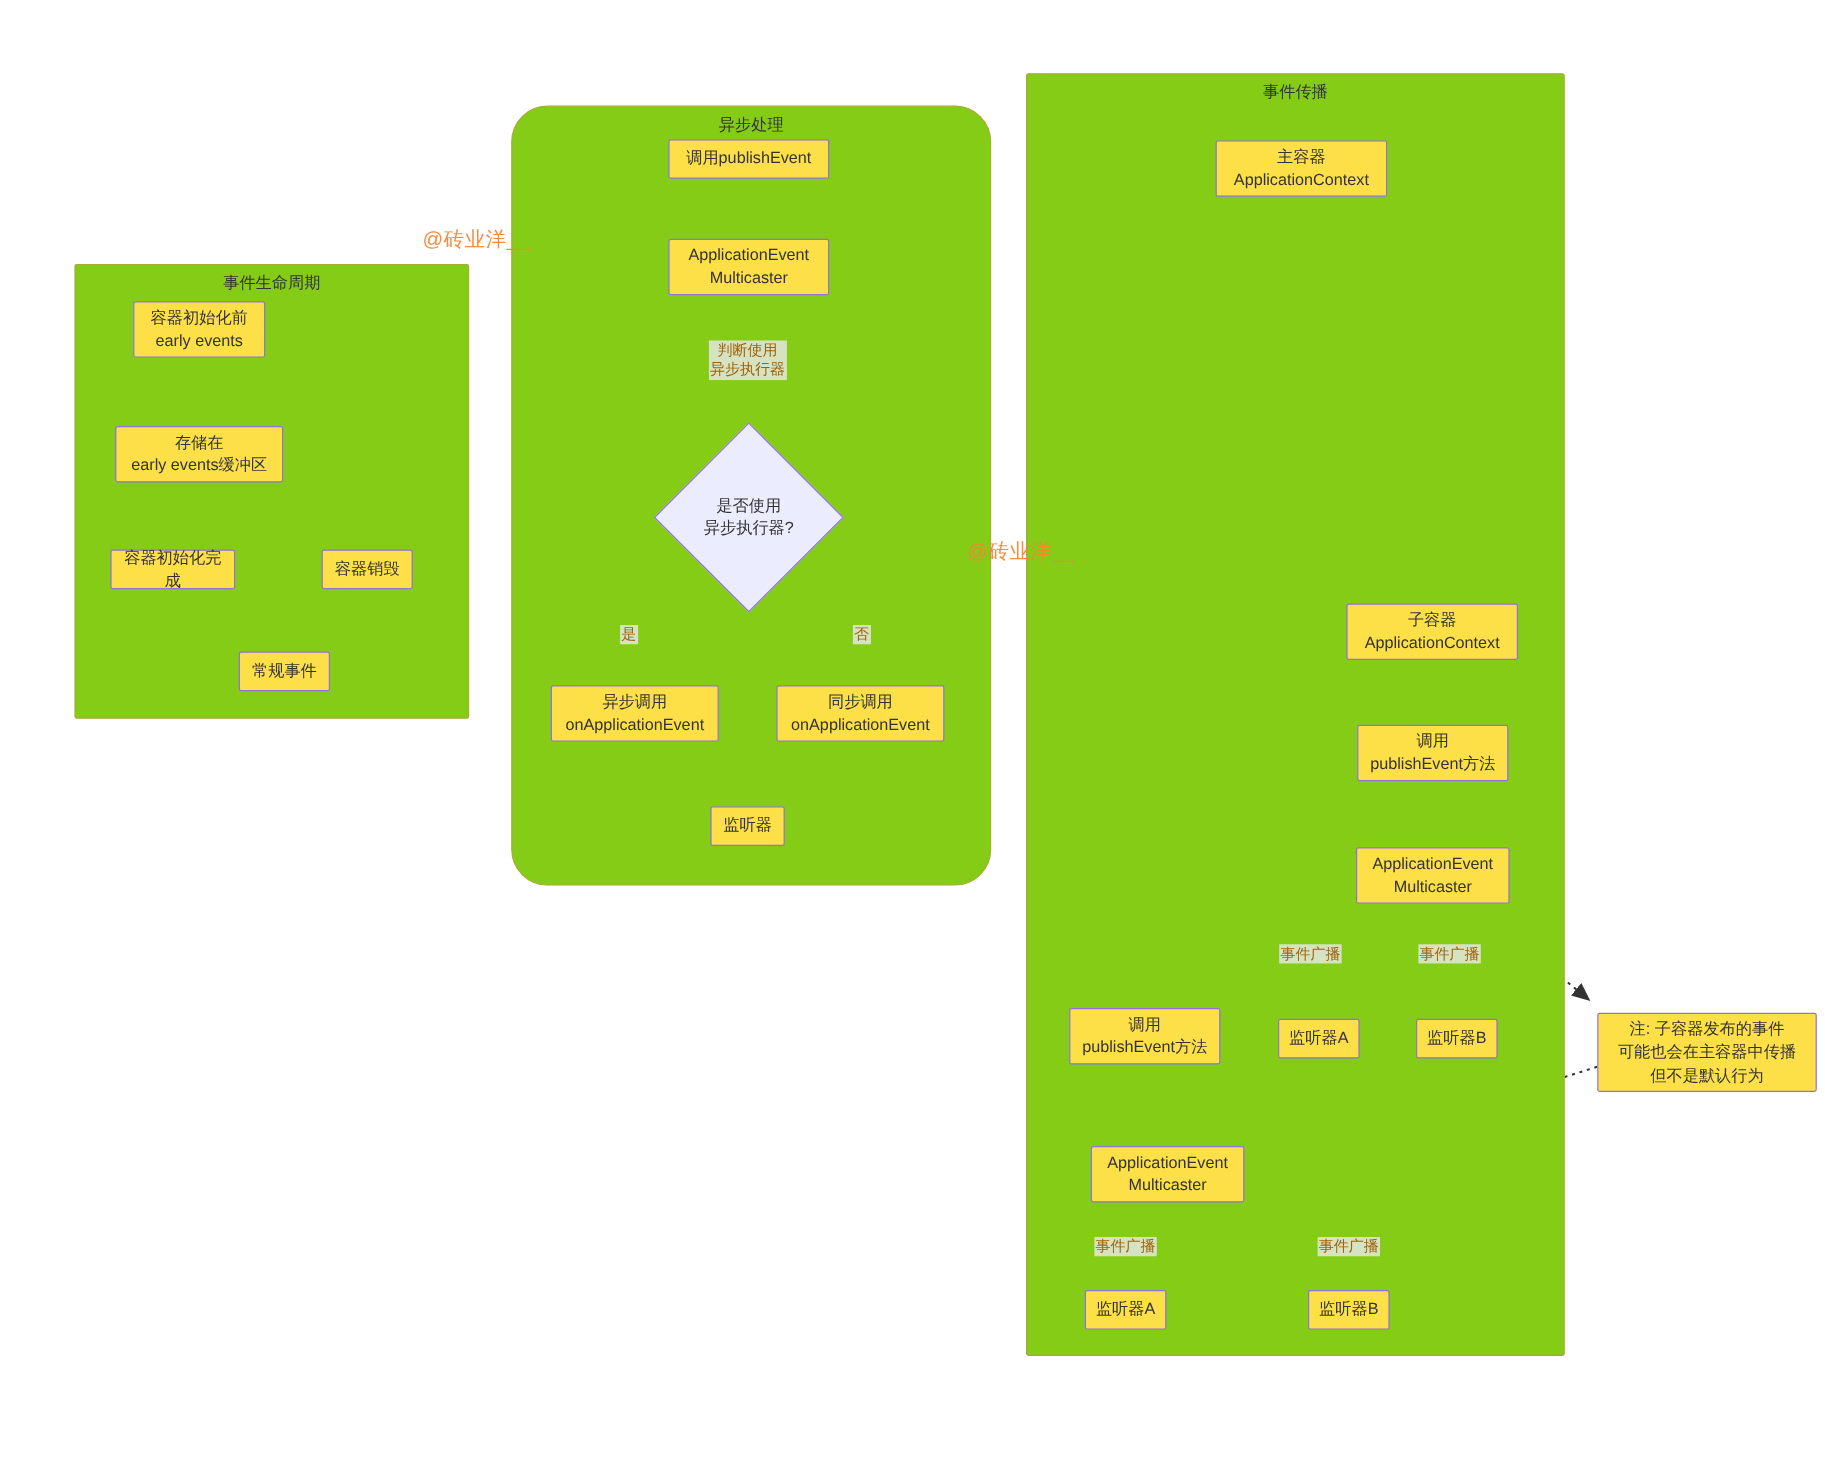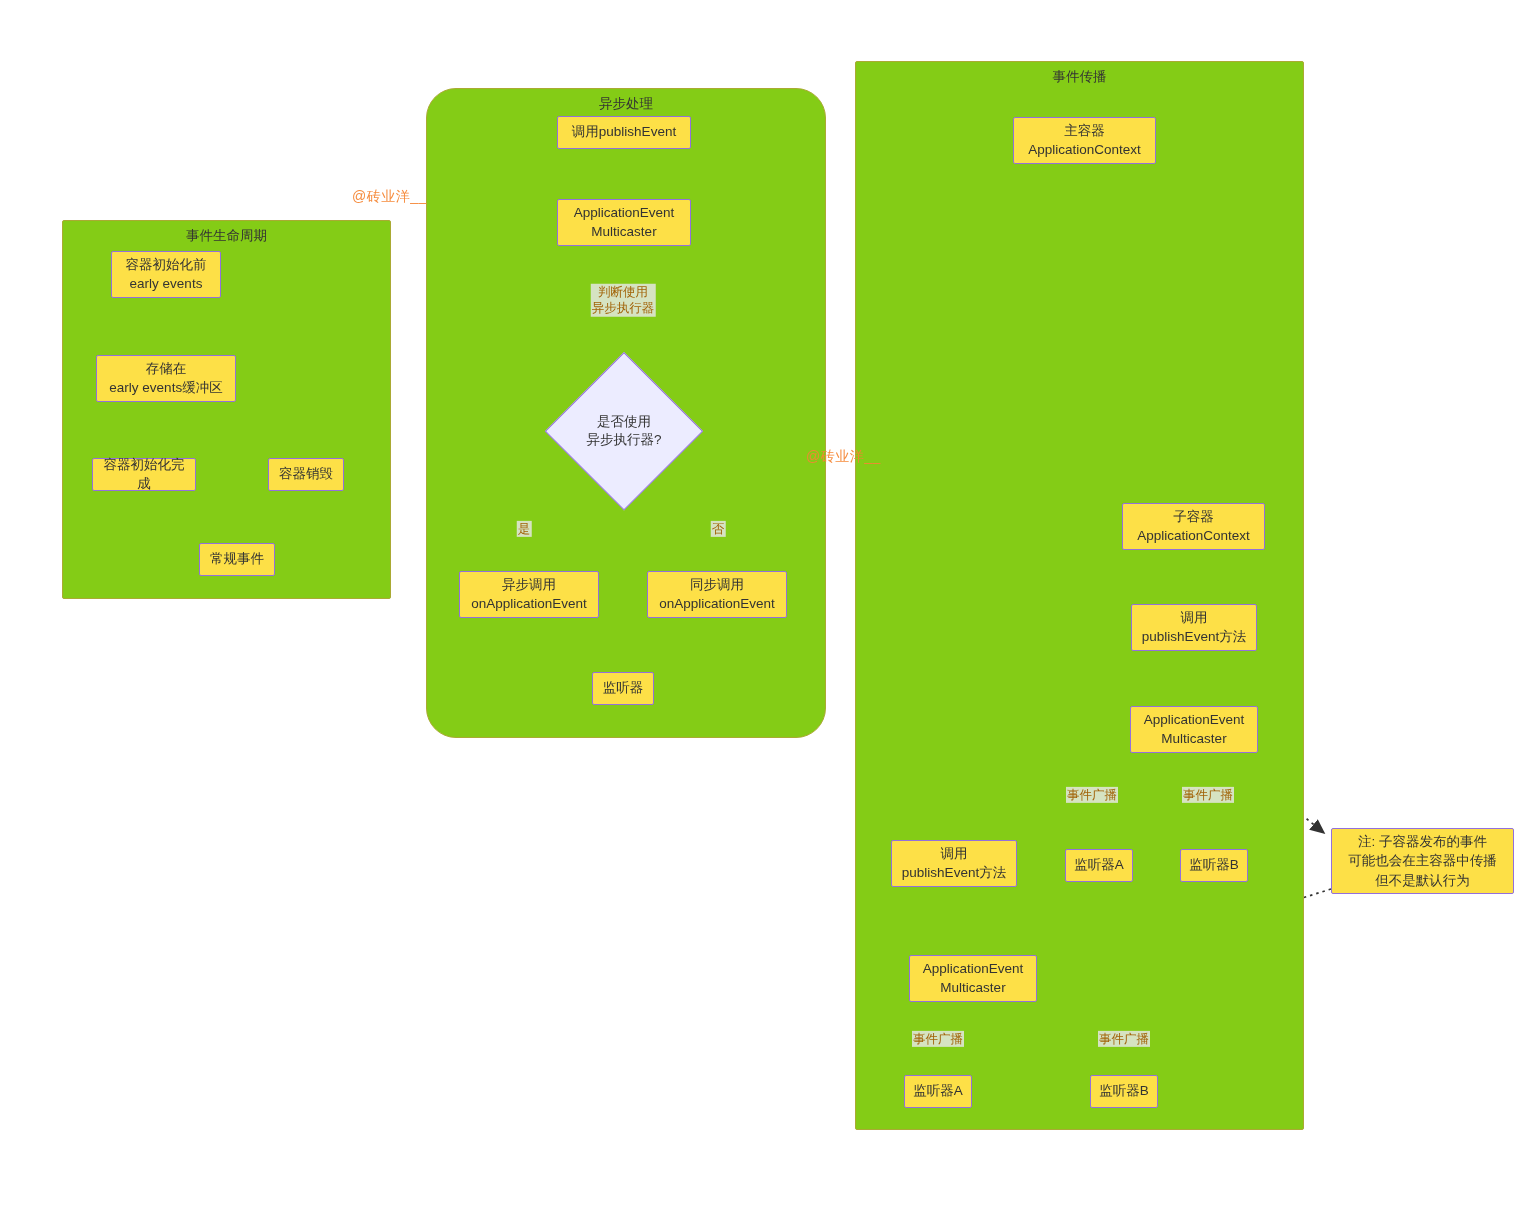--- a/index.html
+++ b/index.html
@@ -55,20 +55,21 @@
     text-align: center;
     font-size: 13.5px;
     color: #333333;
     line-height: 1.35;
     padding: 2px 8px;
     white-space: pre-line;
   }
   .node.note {
     padding: 12px 10px;
     line-height: 1.42;
+    margin-top: 16px;
   }
   .diamond {
     position: absolute;
     box-sizing: border-box;
   }
   .diamond .dshape {
     position: absolute;
     left: 50%;
     top: 50%;
     width: 70.71%;
@@ -97,21 +98,21 @@
     color: #a16207;
     line-height: 1.3;
     text-align: center;
     white-space: pre-line;
     padding: 0 1px;
     transform: translate(-50%, -50%);
   }
   .watermark {
     position: absolute;
     color: #f58634;
-    font-size: 14px;
+    font-size: 17px;
     white-space: nowrap;
     letter-spacing: 0.5px;
     opacity: 0.95;
   }
 </style>
 </head>
 <body>
 
 <div id="stage">
 

